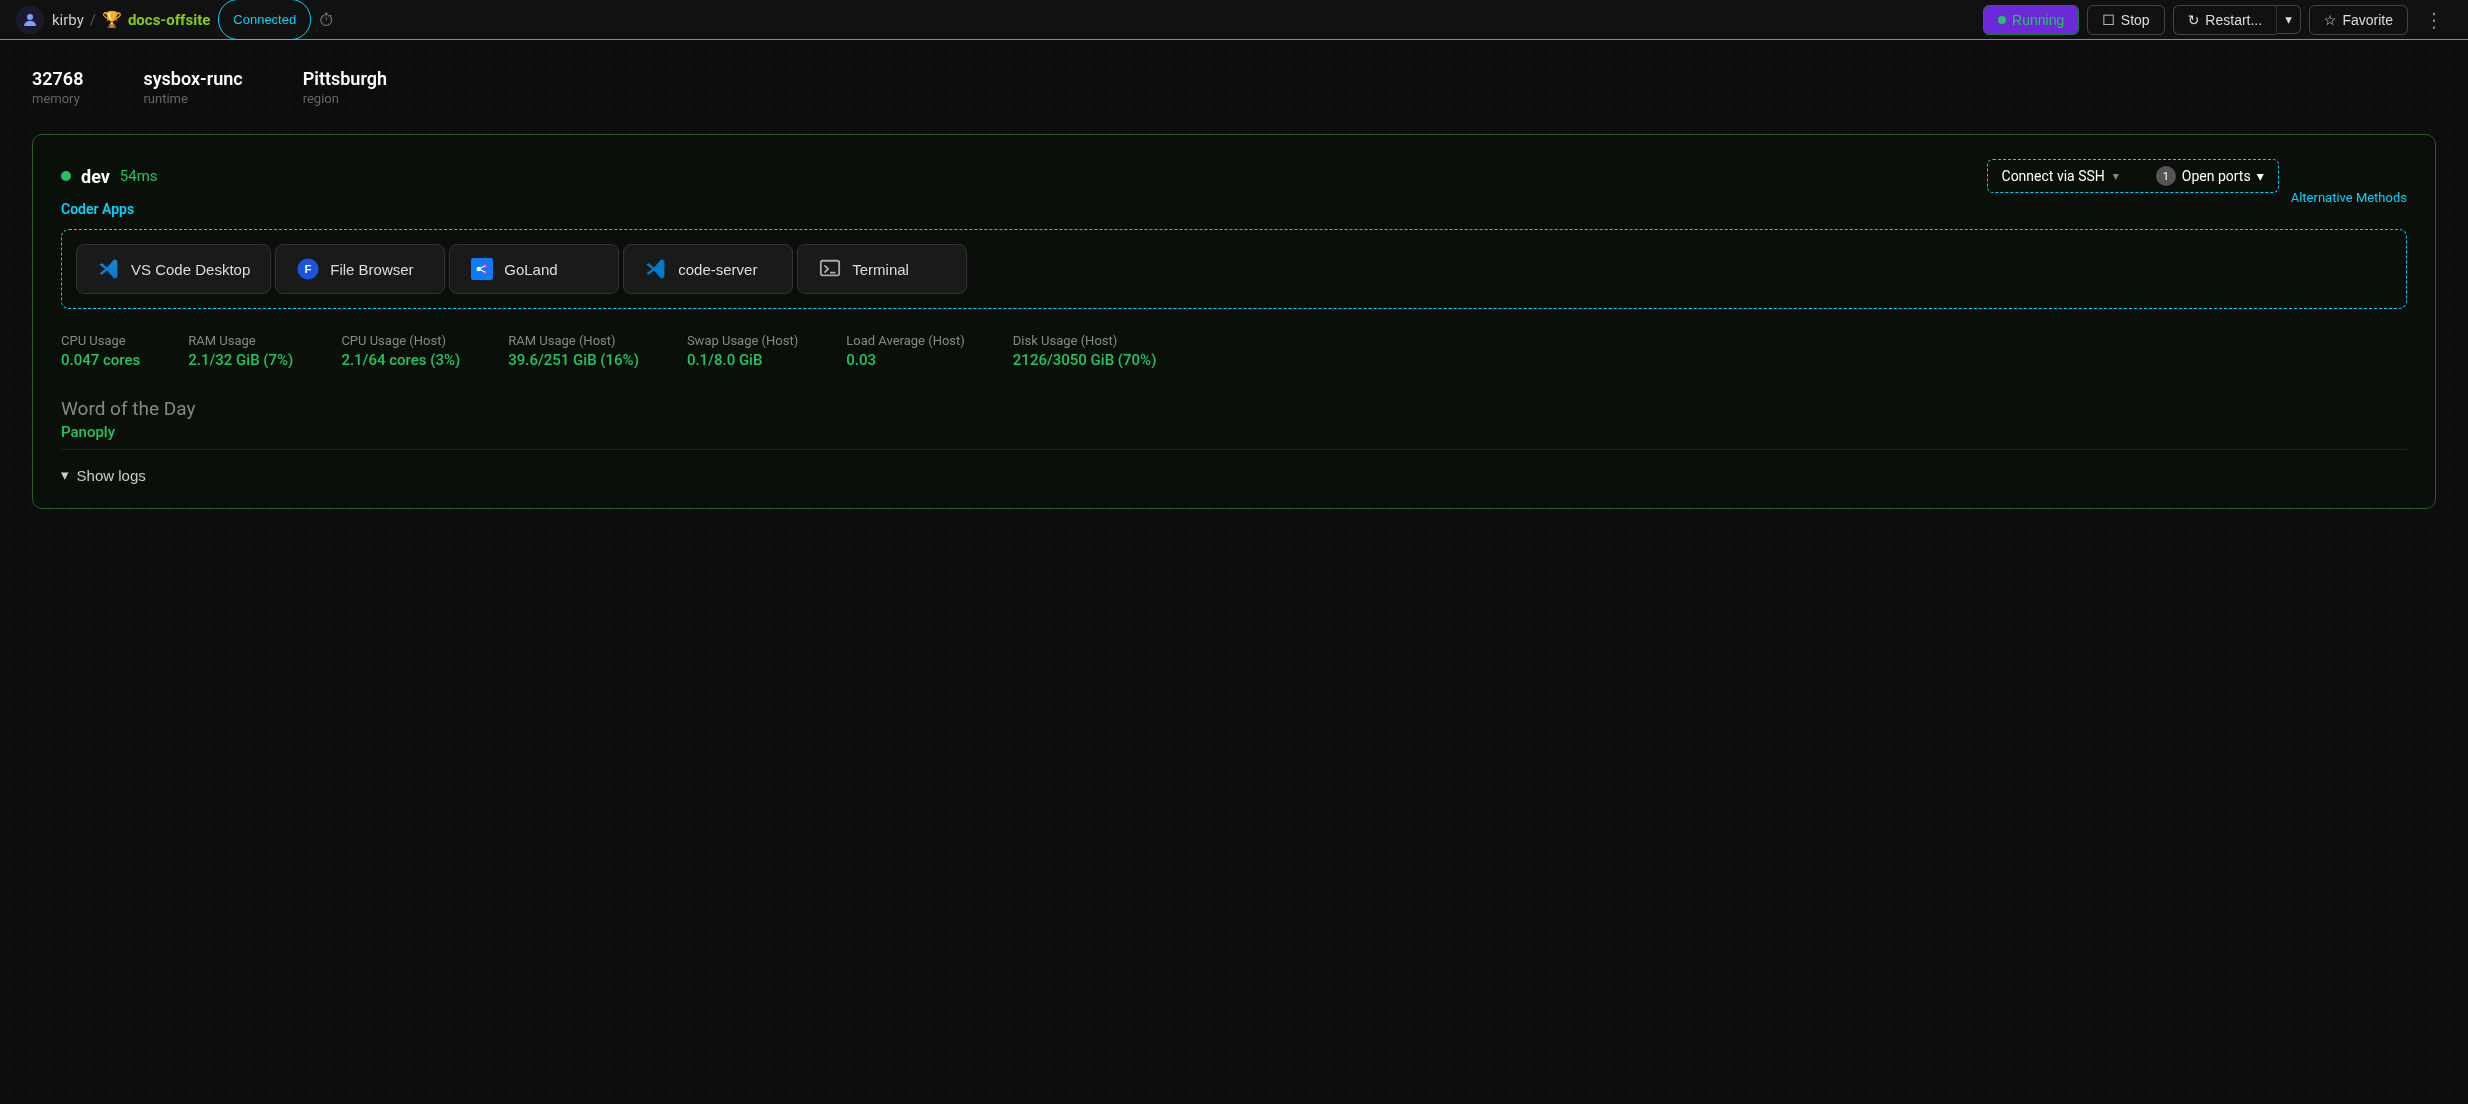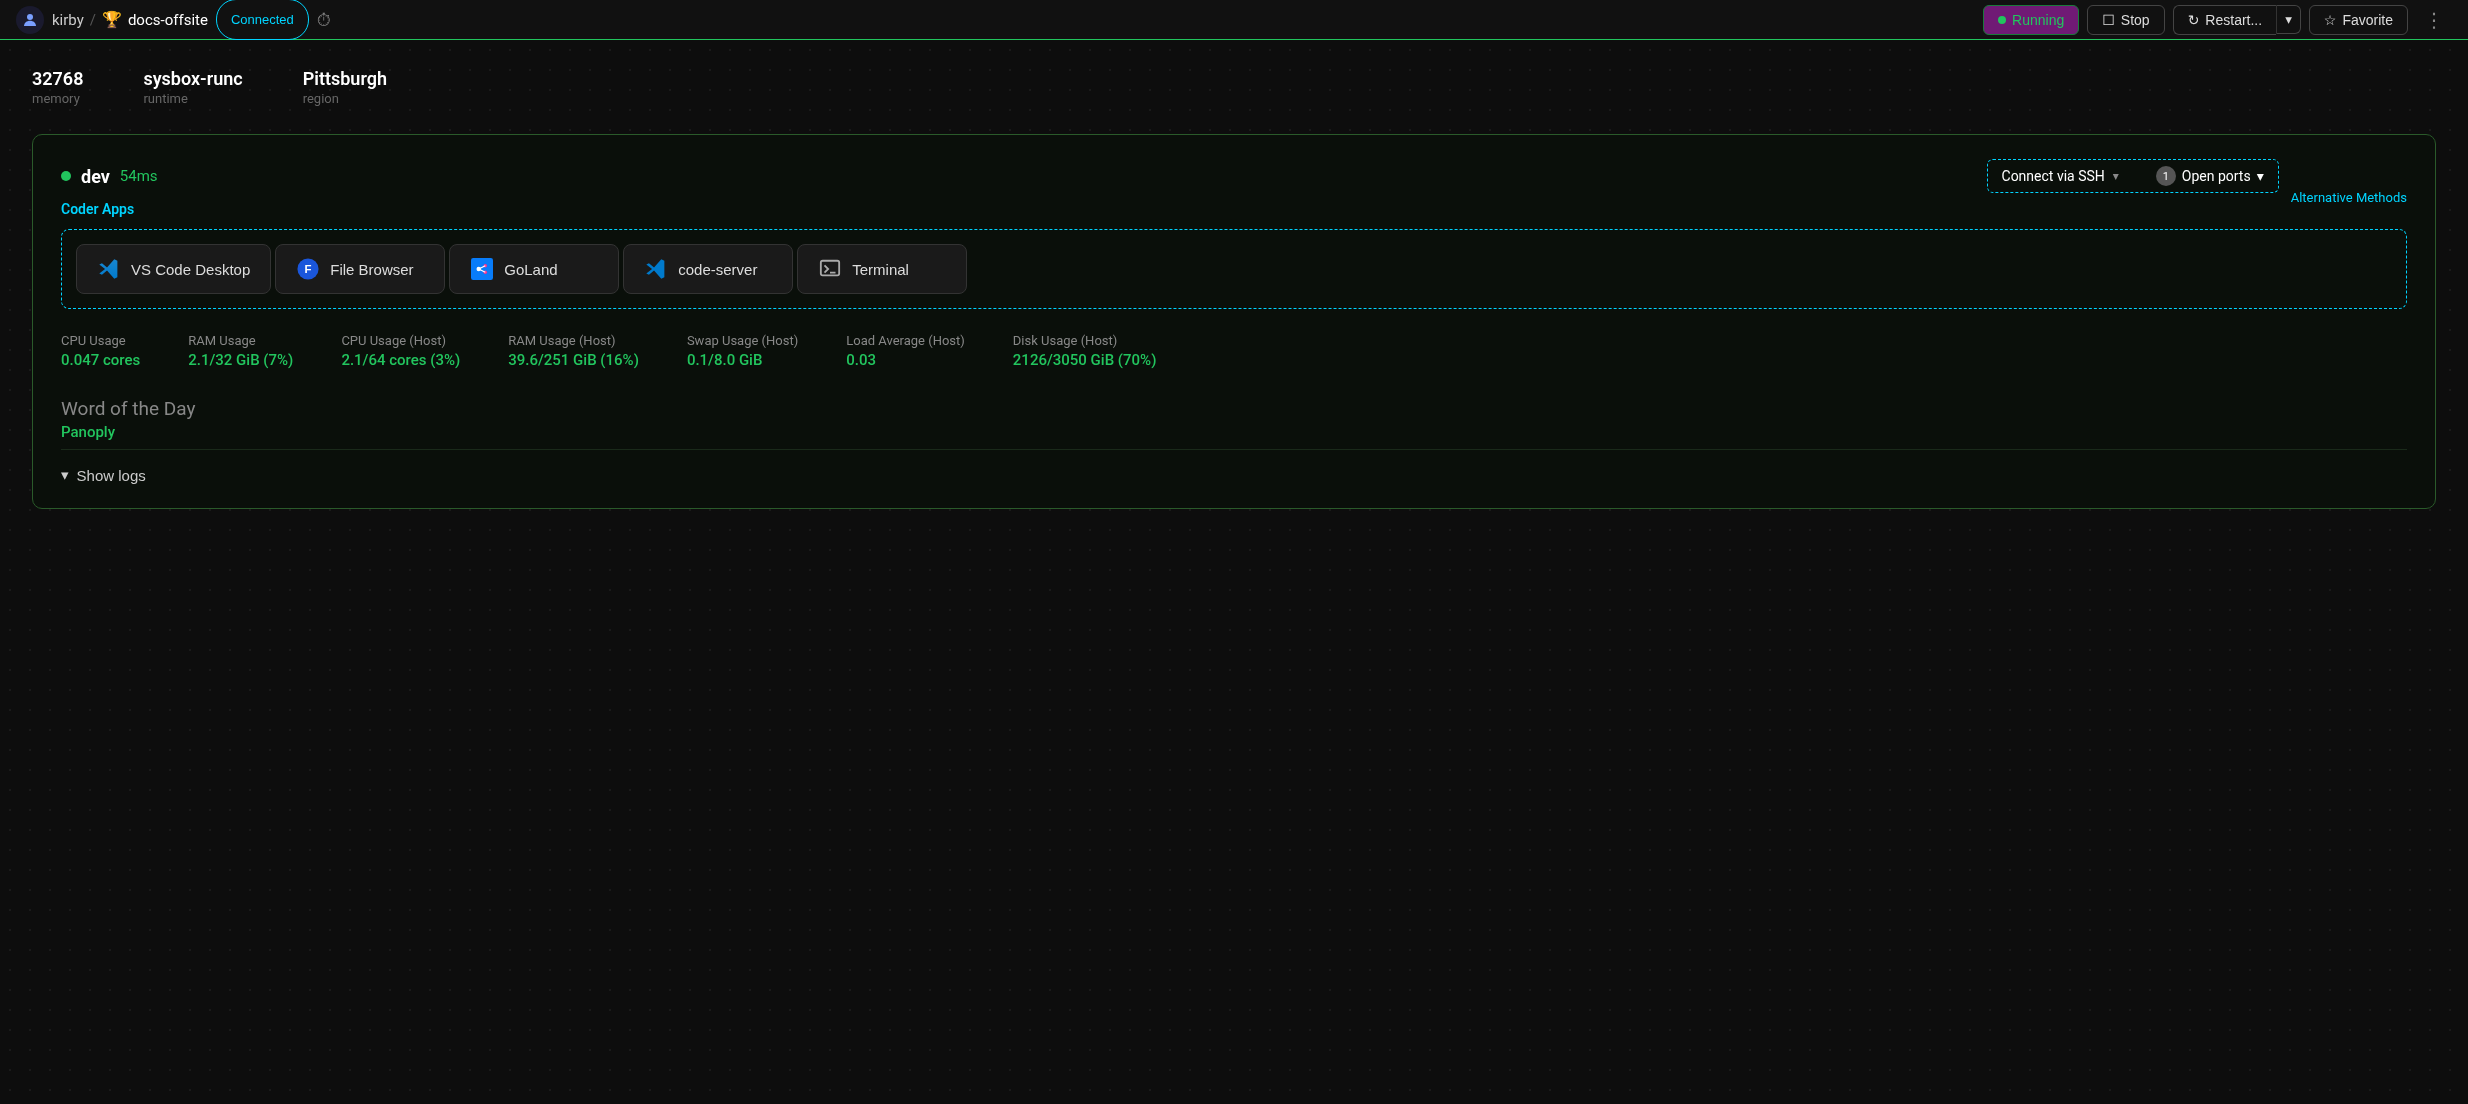--- a/index.html
+++ b/index.html
@@ -42,21 +42,21 @@
       align-items: center;
       gap: 6px;
       font-size: 15px;
       color: #ccc;
     }
     .nav-breadcrumb .separator { color: #555; }
     .nav-breadcrumb .project-icon {
       color: #f0c040;
       font-size: 16px;
     }
-    .nav-breadcrumb .project-name { color: #ffffff; font-weight: 400; }
+    .nav-breadcrumb .project-name { color: #84cc16; font-weight: 700; }
     .connected-badge {
       background: transparent;
       border: 1.5px solid #00d4ff;
       border-radius: 20px;
       padding: 12px 14px;
       color: #00d4ff;
       font-size: 13px;
       font-weight: 500;
     }
     .history-icon {
@@ -66,21 +66,21 @@
     }
     .nav-right {
       display: flex;
       align-items: center;
       gap: 8px;
     }
     .btn-running {
       display: flex;
       align-items: center;
       gap: 6px;
-      background: #701a75;
+      background: #6d28d9;
       border: 1.5px solid #1a7a3a;
       border-radius: 6px;
       padding: 6px 14px;
       color: #22c55e;
       font-size: 14px;
       font-weight: 500;
       cursor: pointer;
     }
     .btn-running .dot {
       width: 8px; height: 8px;

